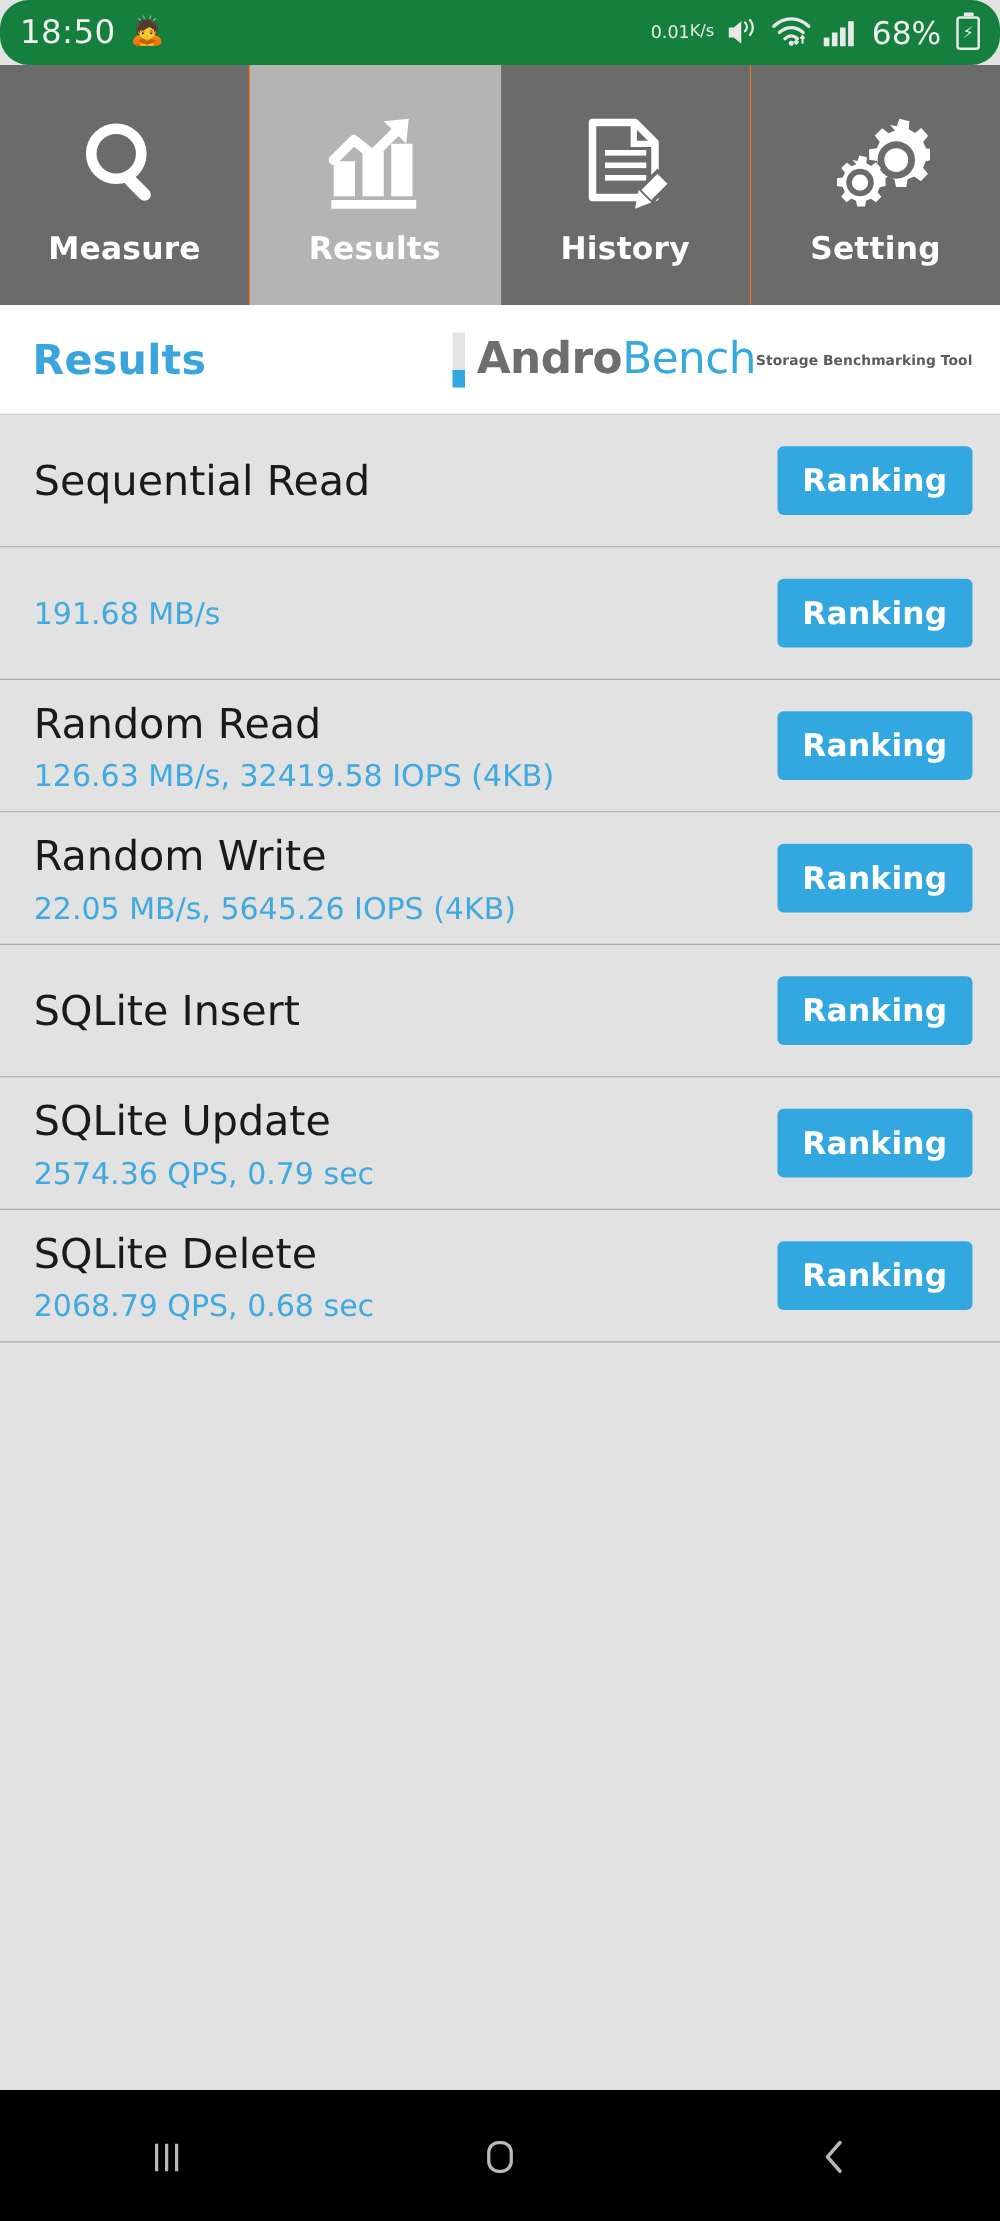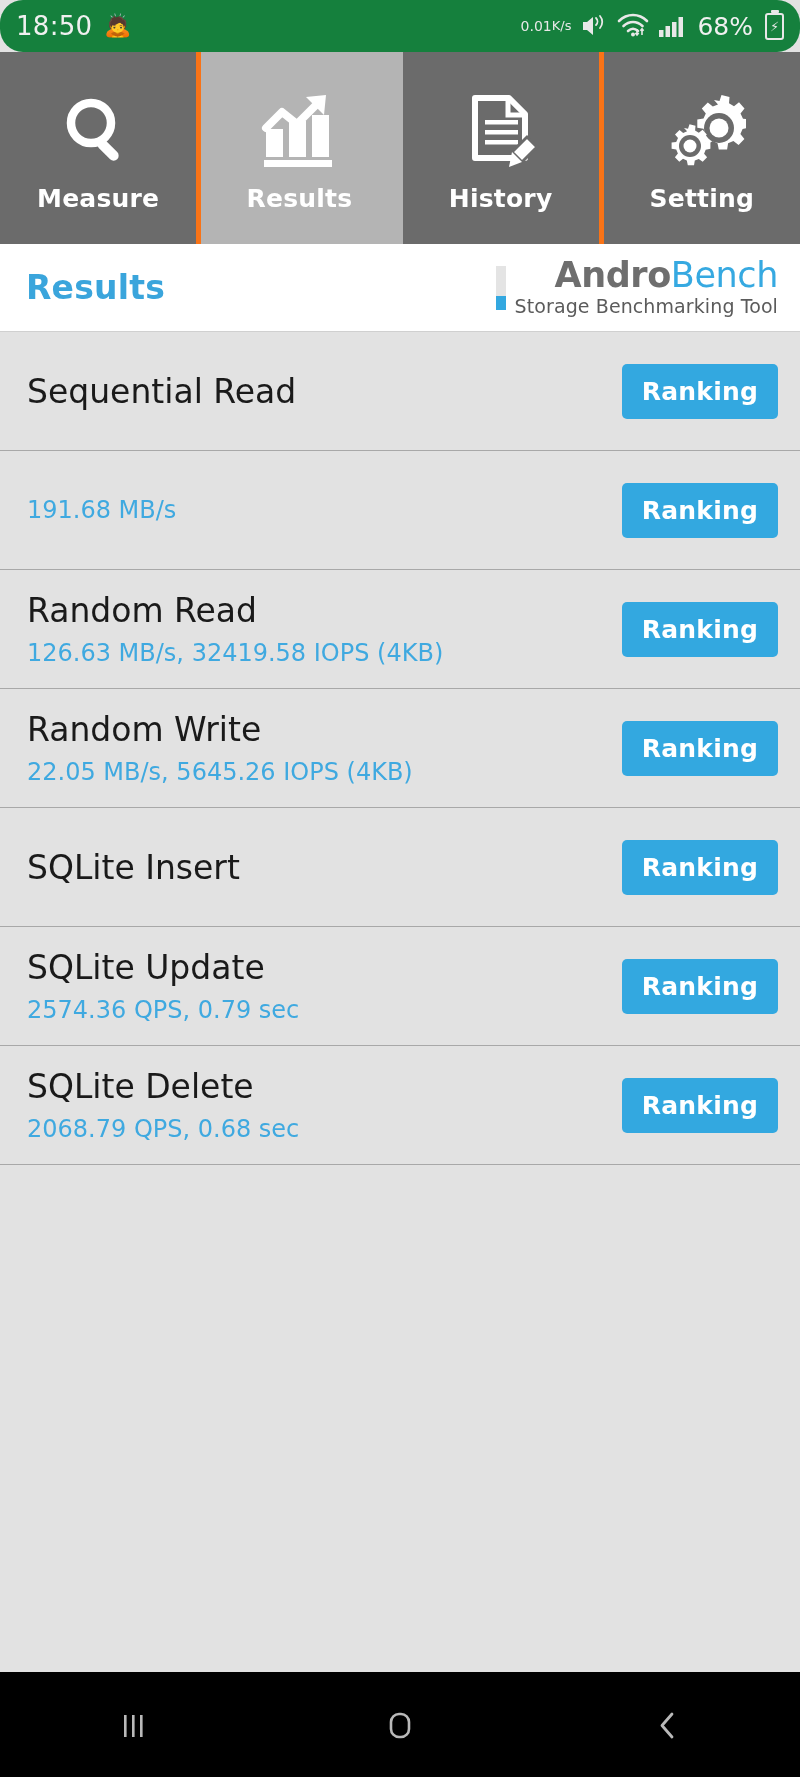--- a/index.html
+++ b/index.html
@@ -39,48 +39,48 @@
   .battshape .bolt{
     position:absolute; inset:2px; color:#e8e8e8; font-size:13px;
     display:flex; align-items:center; justify-content:center;
   }
 
   
   .tabs { display:flex; height:192px; flex:0 0 192px; background:#6b6b6b; }
   .tab {
     flex:1; display:flex; flex-direction:column; align-items:center; justify-content:center;
     background:#6b6b6b; color:#fff; position:relative; gap:4px;
-    border-right:5px solid #f97316;
+    border-right:1px solid #f97316;
   }
   .tab:last-child { border-right:none; }
   .tab.active { background:#b4b4b4; border-right-color:#b4b4b4; }
   .tab .ticon { height:96px; display:flex; align-items:center; justify-content:center; }
   .tab .tlabel { font-size:25px; font-weight:bold; color:#fff; letter-spacing:0.2px; }
 
   
   .header {
     height:88px; flex:0 0 88px; background:#fff;
     display:flex; align-items:center; justify-content:space-between;
     padding:0 22px 0 26px; border-bottom:1px solid #d0d0d0;
   }
   .page-title { font-size:33px; font-weight:bold; color:#3aa5dc; letter-spacing:0.2px; }
   .logo { display:flex; align-items:center; gap:9px; }
   .logo-bar { width:10px; height:44px; display:flex; flex-direction:column; }
   .logo-bar .t { flex:1; background:#e4e4e4; }
   .logo-bar .b { height:14px; background:#33a8e0; }
-  .logo-txt { display:flex; flex-direction:column; align-items:flex-end; }
+  .logo-txt { display:flex; flex-direction:row; align-items:center; }
   .logo-name { font-size:35px; font-weight:bold; line-height:1.02; letter-spacing:-0.4px; }
   .logo-name .a { color:#6e6e6e; }
   .logo-name .b { color:#36a9e1; font-weight:normal; }
-  .logo-sub { font-size:19px; color:#5b5b5b; margin-top:1px; letter-spacing:0.1px; }
+  .logo-sub { font-size:11px; color:#5b5b5b; margin-top:1px; letter-spacing:0.1px;font-weight:bold; }
 
   
   .list { flex:1; background:#e2e2e2; overflow:hidden; }
   .row {
-    height:119px; display:flex; align-items:center; justify-content:space-between;
+    height:106px; display:flex; align-items:center; justify-content:space-between;
     padding:0 22px 0 27px; border-bottom:1px solid #a8a8a8; background:#e2e2e2;
   }
   .row .info { display:flex; flex-direction:column; gap:9px; }
   .row .rtitle { font-size:33px; color:#1a1a1a; font-weight:normal; letter-spacing:0px; }
   .row .rvalue { font-size:24px; color:#3fa9e0; letter-spacing:0px; }
   .rank-btn {
     background:#33a8e0; color:#fff; border:none; border-radius:5px;
     font-size:25px; font-weight:bold; padding:13px 20px;
     font-family:"DejaVu Sans", sans-serif; letter-spacing:0.2px;
   }

